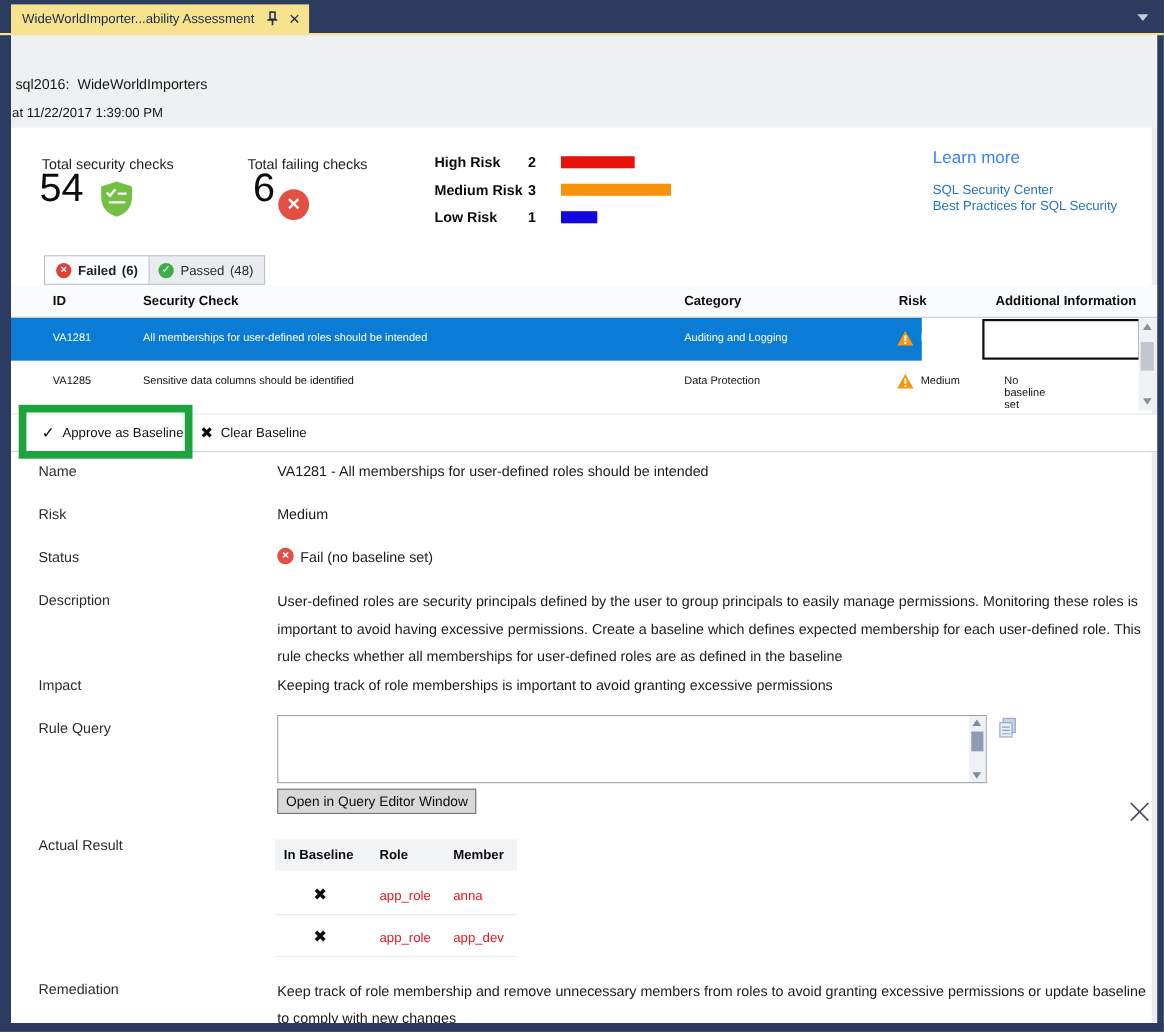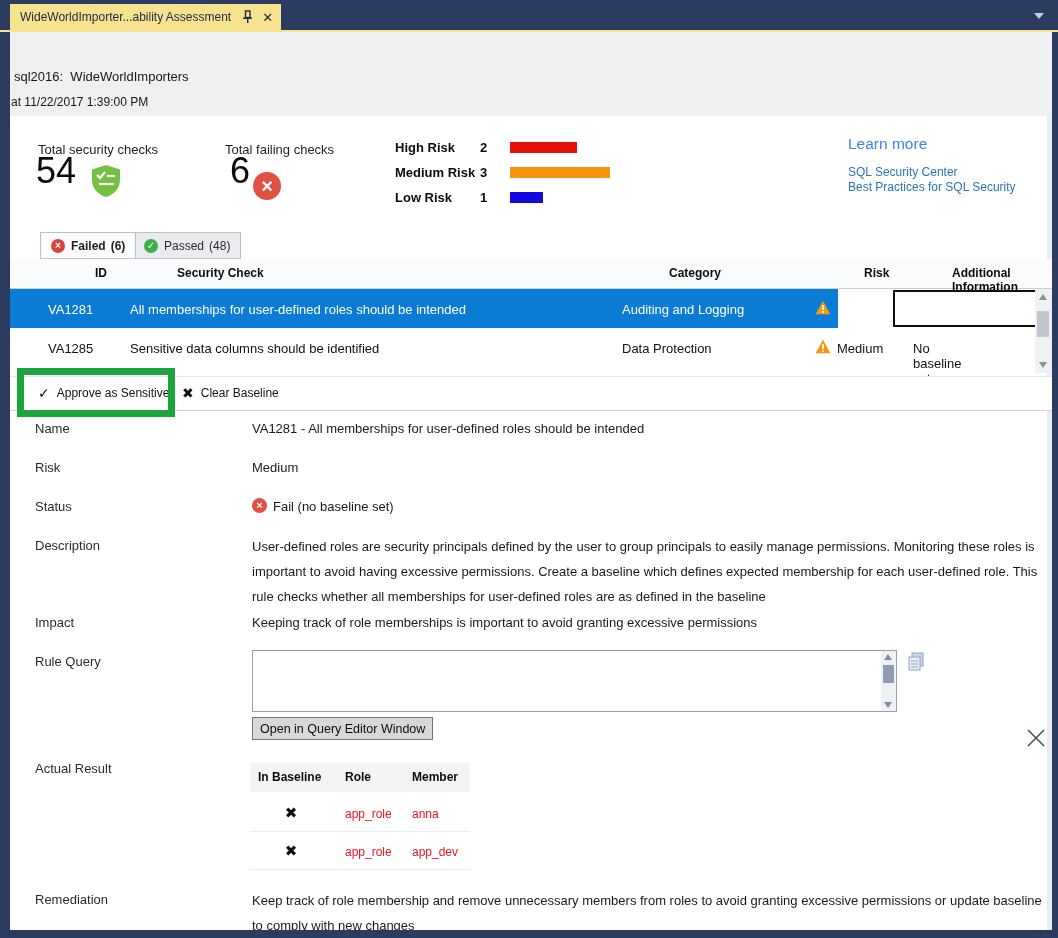--- a/index.html
+++ b/index.html
@@ -45,22 +45,22 @@
   .rtab-failed { left:30px; background:#fbfcfd; font-weight:bold; z-index:2; }
   .rtab-passed { left:123px; background:#e9ebee; color:#2b2b2b; }
   .mini-circle { width:14px; height:14px; border-radius:50%; color:#fff; font-size:10px; font-weight:bold;
     display:flex; align-items:center; justify-content:center; margin-right:6px; line-height:1; }
   .mini-fail { background:#d9453a; }
   .mini-pass { background:#3fae49; }
   .rtab .cnt { margin-left:5px; font-weight:inherit; }
 
   
   .grid-header { position:absolute; left:0; top:227px; width:1042px; height:30px; background:#fafbfc; border-bottom:1px solid #c9ced5; }
-  .gh { position:absolute; top:7px; font-size:12px; font-weight:bold; color:#0c0c0c;margin-left:47px; }
-  .grid-row { position:absolute; left:0; width:828px; height:39px; font-size:13px; cursor:pointer; }
+  .gh { position:absolute; top:7px; font-size:12px; font-weight:bold; color:#0c0c0c; }
+  .grid-row { position:absolute; left:0; width:828px; height:39px; font-size:10px; cursor:pointer; }
   .row-sel { top:257px; background:#0a7cd6; color:#ffffff; }
   .row-plain { top:296px; background:#ffffff; color:#111; }
   .gc { position:absolute; top:13px; }
   .warn-tri { position:absolute; top:11px; }
   .info-box-outline { position:absolute; left:883px; top:1px; width:144px; height:37px; border:2px solid #0d0d0d; }
   .grid-scrollbar { position:absolute; left:1025px; top:257px; width:16px; height:84px; background:#f0f1f4; }
   .sb-arrow { position:absolute; left:4px; width:0; height:0; border-left:4px solid transparent; border-right:4px solid transparent; cursor:pointer; }
   .sb-up { top:5px; border-bottom:6px solid #8a8f98; }
   .sb-down { bottom:5px; border-top:6px solid #8a8f98; }
   .sb-thumb { position:absolute; left:2px; top:22px; width:12px; height:26px; background:#c2c6cd; cursor:pointer; }
@@ -209,21 +209,21 @@
 
     <div class="grid-scrollbar">
       <div class="sb-arrow sb-up"></div>
       <div class="sb-thumb"></div>
       <div class="sb-arrow sb-down"></div>
     </div>
 
     <div class="detail-toolbar">
       <div class="tb-btn tb-approve">
         <span class="tb-glyph">✓</span>
-        <span>Approve as Sensitive</span>
+        <span>Approve as Baseline</span>
       </div>
       <div class="tb-btn tb-clear">
         <span class="tb-glyph">✖</span>
         <span>Clear Baseline</span>
       </div>
       <svg class="detail-close" width="22" height="22" viewBox="0 0 22 22">
         <line x1="3" y1="3" x2="19" y2="19" stroke="#465065" stroke-width="1.6"></line>
         <line x1="19" y1="3" x2="3" y2="19" stroke="#465065" stroke-width="1.6"></line>
       </svg>
     </div>

